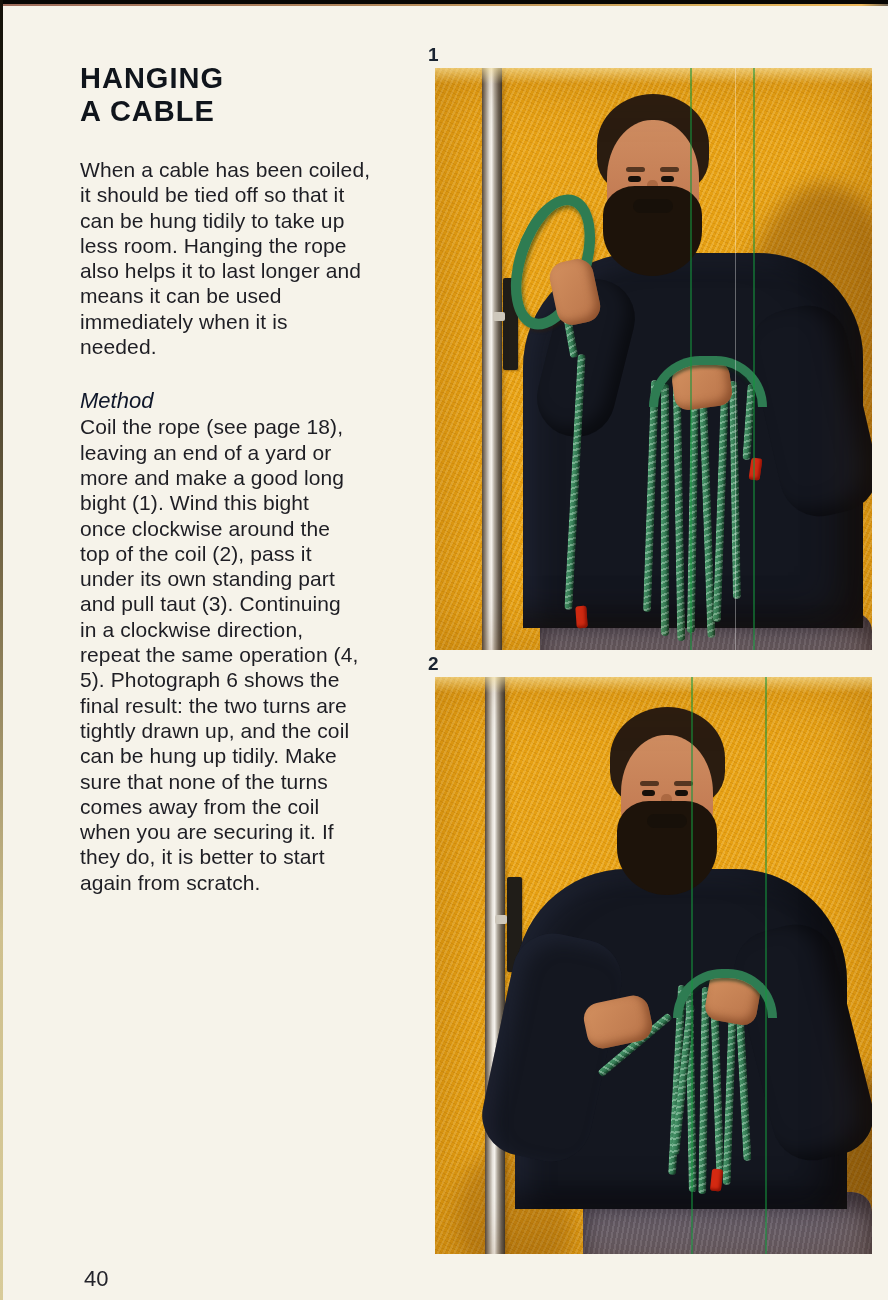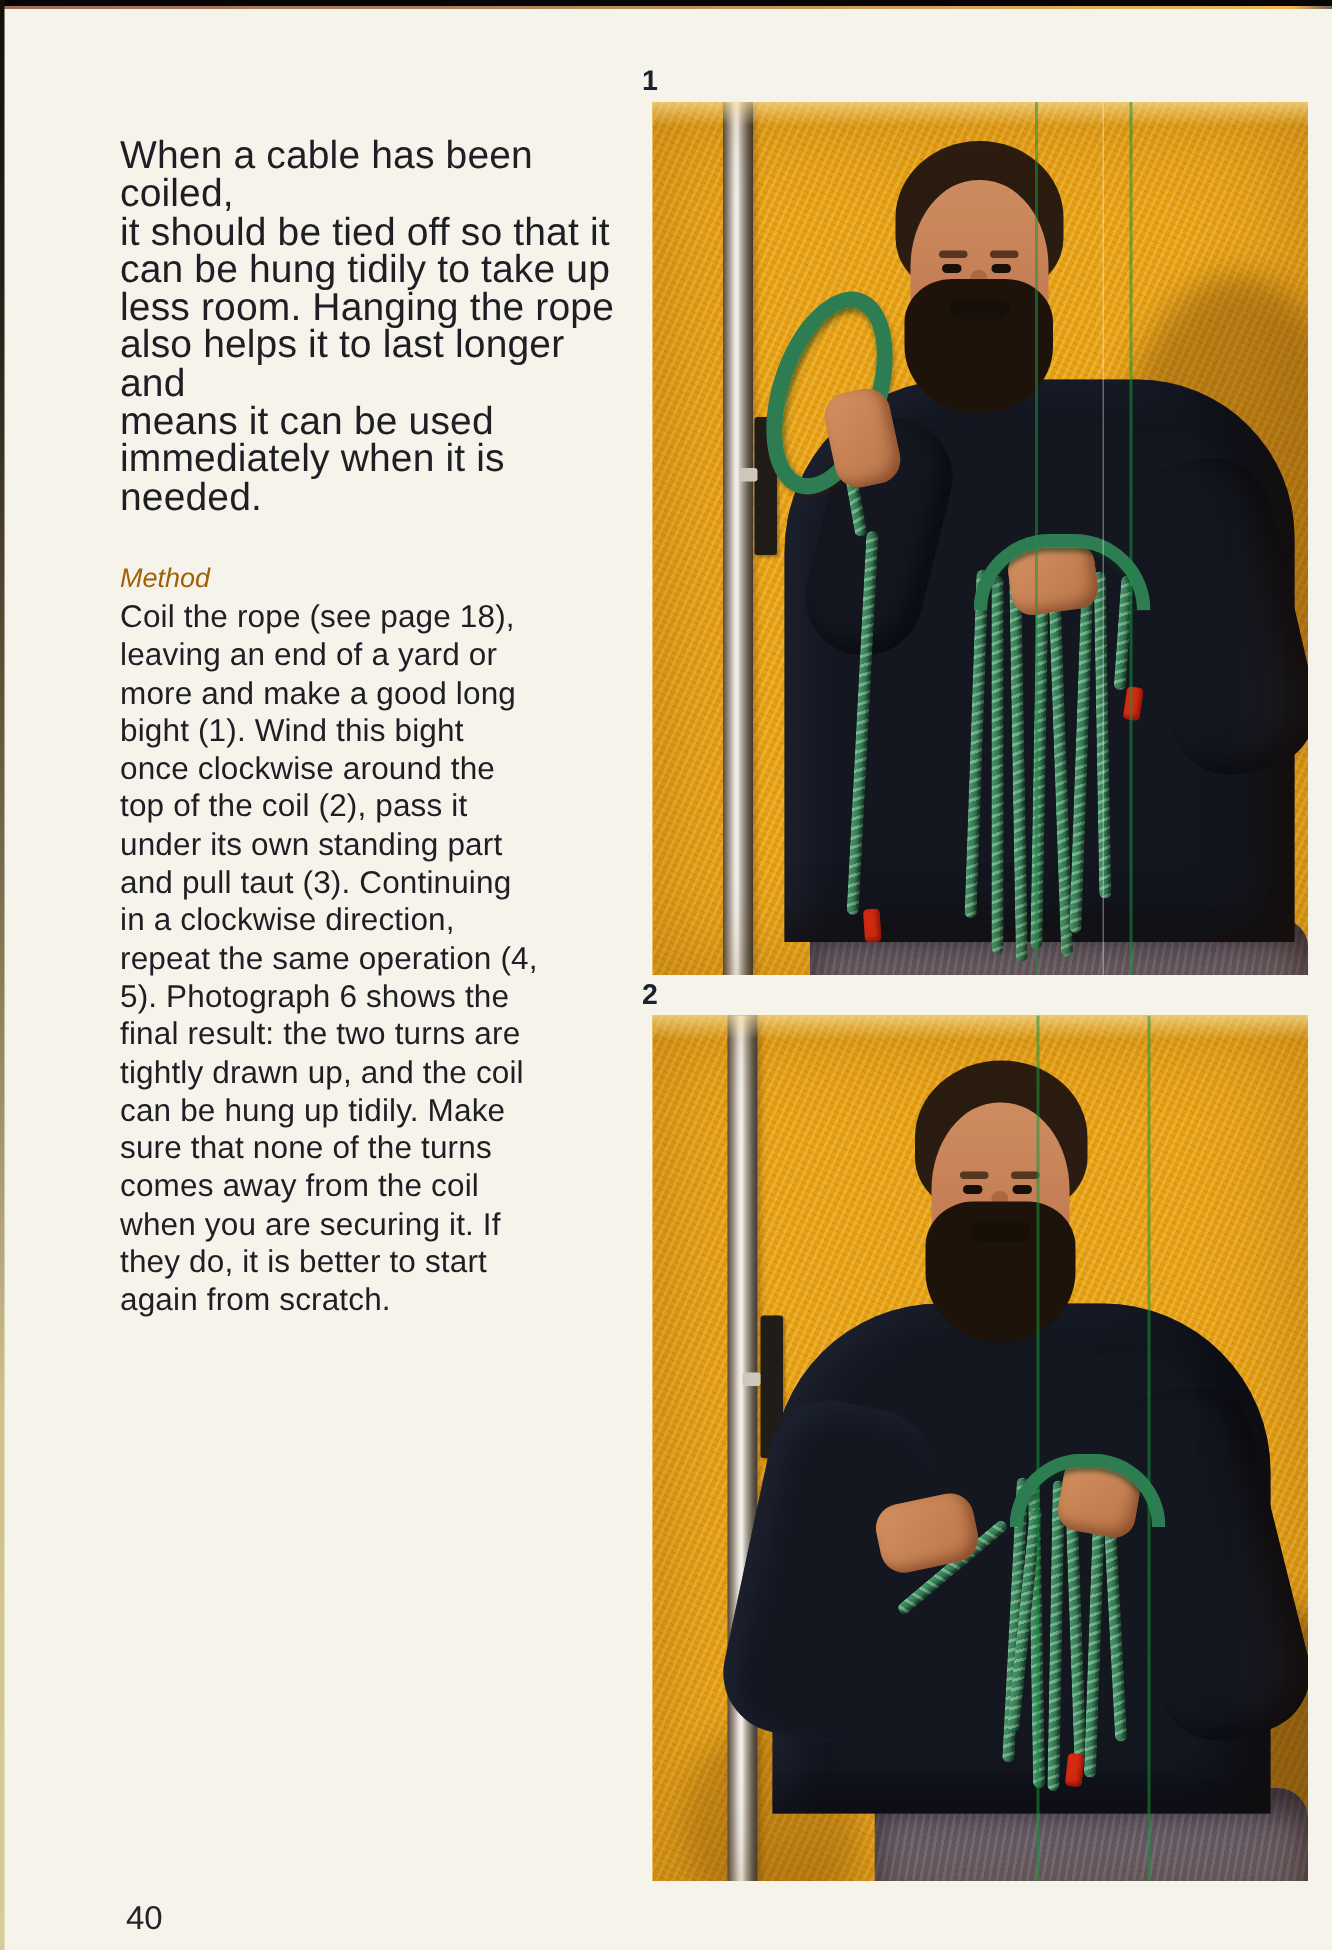--- a/index.html
+++ b/index.html
@@ -14,22 +14,22 @@
   .edge-top-line{position:absolute;left:0;top:4px;width:888px;height:2px;z-index:60;
     background:linear-gradient(90deg,#6e2410 0%,#8a4a10 40%,#c88a0e 80%,#e8960c 97%,#2a1a08 100%);opacity:.65;}
   .edge-left{position:absolute;left:0;top:0;width:3px;height:1300px;z-index:60;
     background:linear-gradient(180deg,#131008 0%,#2a241a 18%,#7a6c4a 45%,#cfc08e 72%,#d8cb9a 100%);}
   
   .text-col{position:absolute;left:80px;top:62px;width:332px;}
   .title{
     margin:0;font-size:29px;line-height:33px;font-weight:bold;letter-spacing:1px;
     color:#10151c;white-space:pre-line;
   }
-  .intro{margin:29px 0 12px 0;font-size:26px;line-height:25.3px;letter-spacing:.1px;white-space:pre-line;}
-  .method-heading{margin:29px 0 0 0;font-size:18px;line-height:25px;font-style:italic;font-weight:normal;color:#a16207;}
+  .intro{margin:29px 0 12px 0;font-size:21px;line-height:25.3px;letter-spacing:.1px;white-space:pre-line;}
+  .method-heading{margin:29px 0 0 0;font-size:22px;line-height:25px;font-style:italic;font-weight:normal;color:#0f172a;}
   .method-body{margin:1px 0 0 0;font-size:21px;line-height:25.3px;letter-spacing:.1px;white-space:pre-line;}
   .page-number{position:absolute;left:84px;top:1266px;font-size:22px;color:#23232a;}
   
   .photo-col{position:absolute;left:435px;top:44px;width:437px;}
   .fig{margin:0;}
   .fig-label{height:22px;line-height:22px;margin:0 0 2px -7px;font-size:19px;font-weight:bold;color:#1a2330;}
   .fig + .fig{margin-top:3px;}
   .photo{position:relative;overflow:hidden;width:437px;background:#e6a013;}
   .photo1{height:582px;}
   .photo2{height:577px;}
@@ -146,20 +146,22 @@
   .p2l1{left:256px;} .p2l2{left:330px;}
 </style>
 </head>
 <body>
 
 <div class="edge-top"></div>
 <div class="edge-top-line"></div>
 <div class="edge-left"></div>
 
 <section class="text-col">
+  <h1 class="title">HANGING
+A CABLE</h1>
   <p class="intro">When a cable has been coiled,
 it should be tied off so that it
 can be hung tidily to take up
 less room. Hanging the rope
 also helps it to last longer and
 means it can be used
 immediately when it is
 needed.</p>
   <h2 class="method-heading">Method</h2>
   <p class="method-body">Coil the rope (see page 18),

